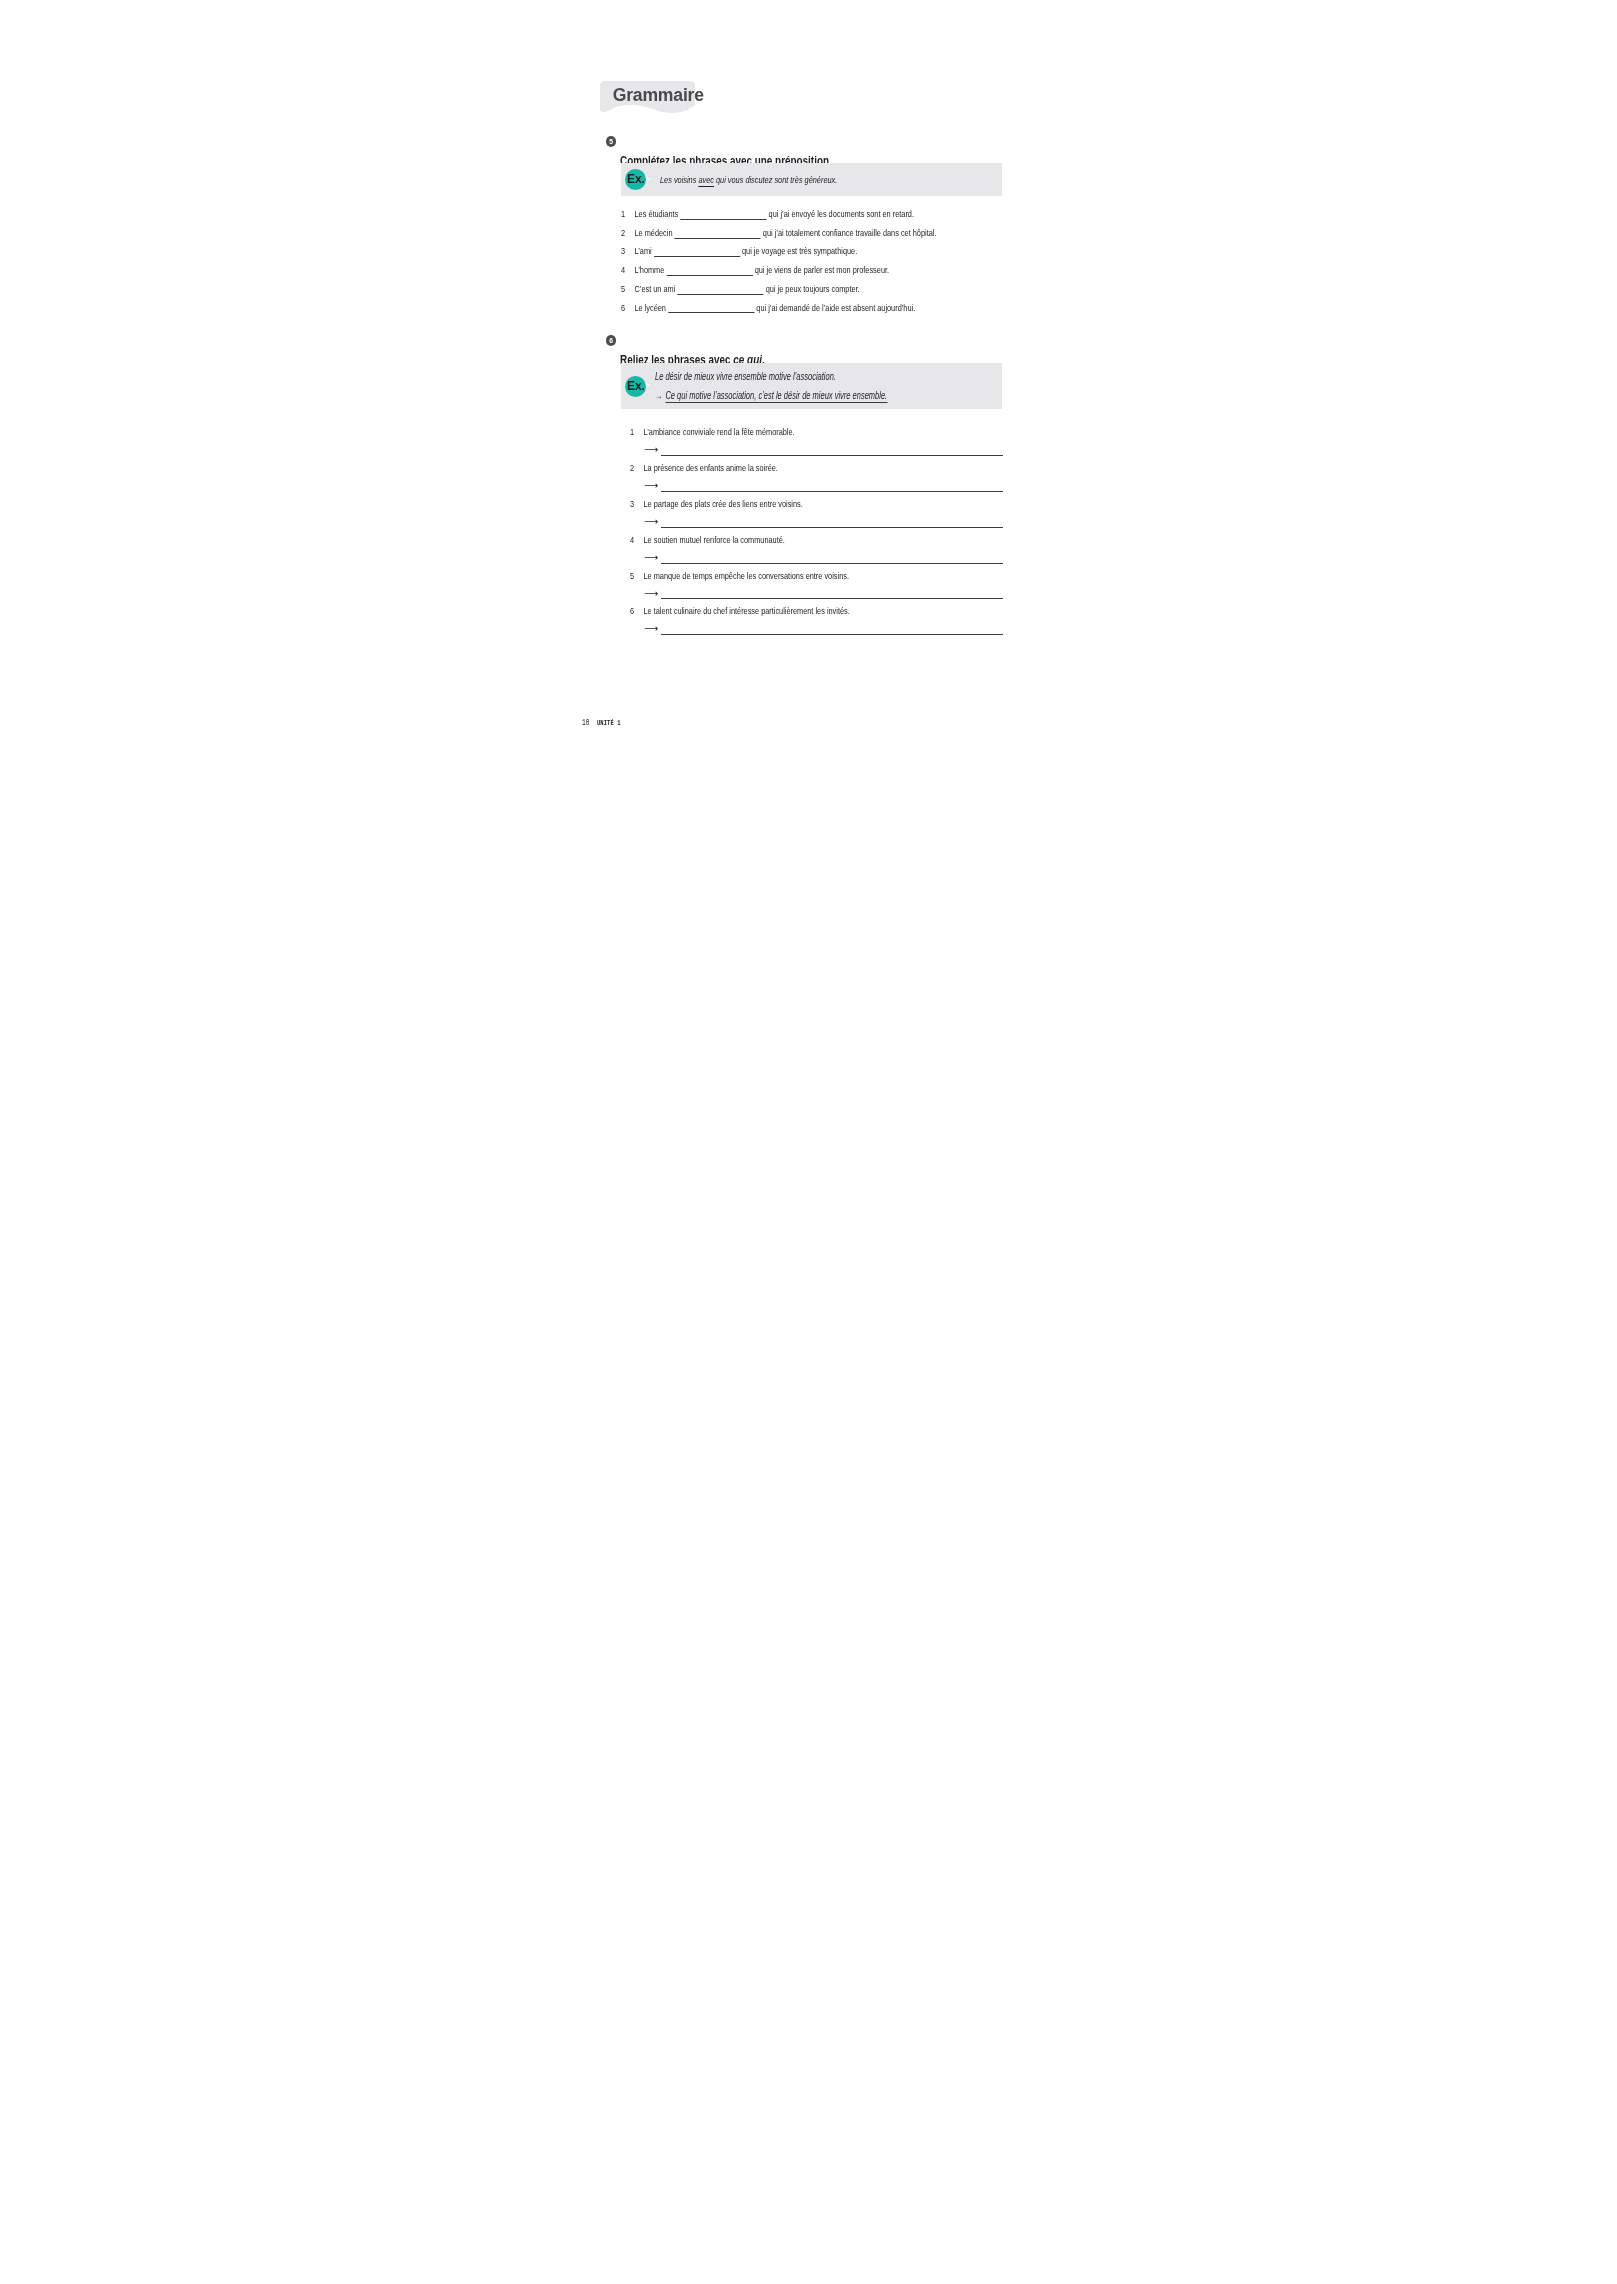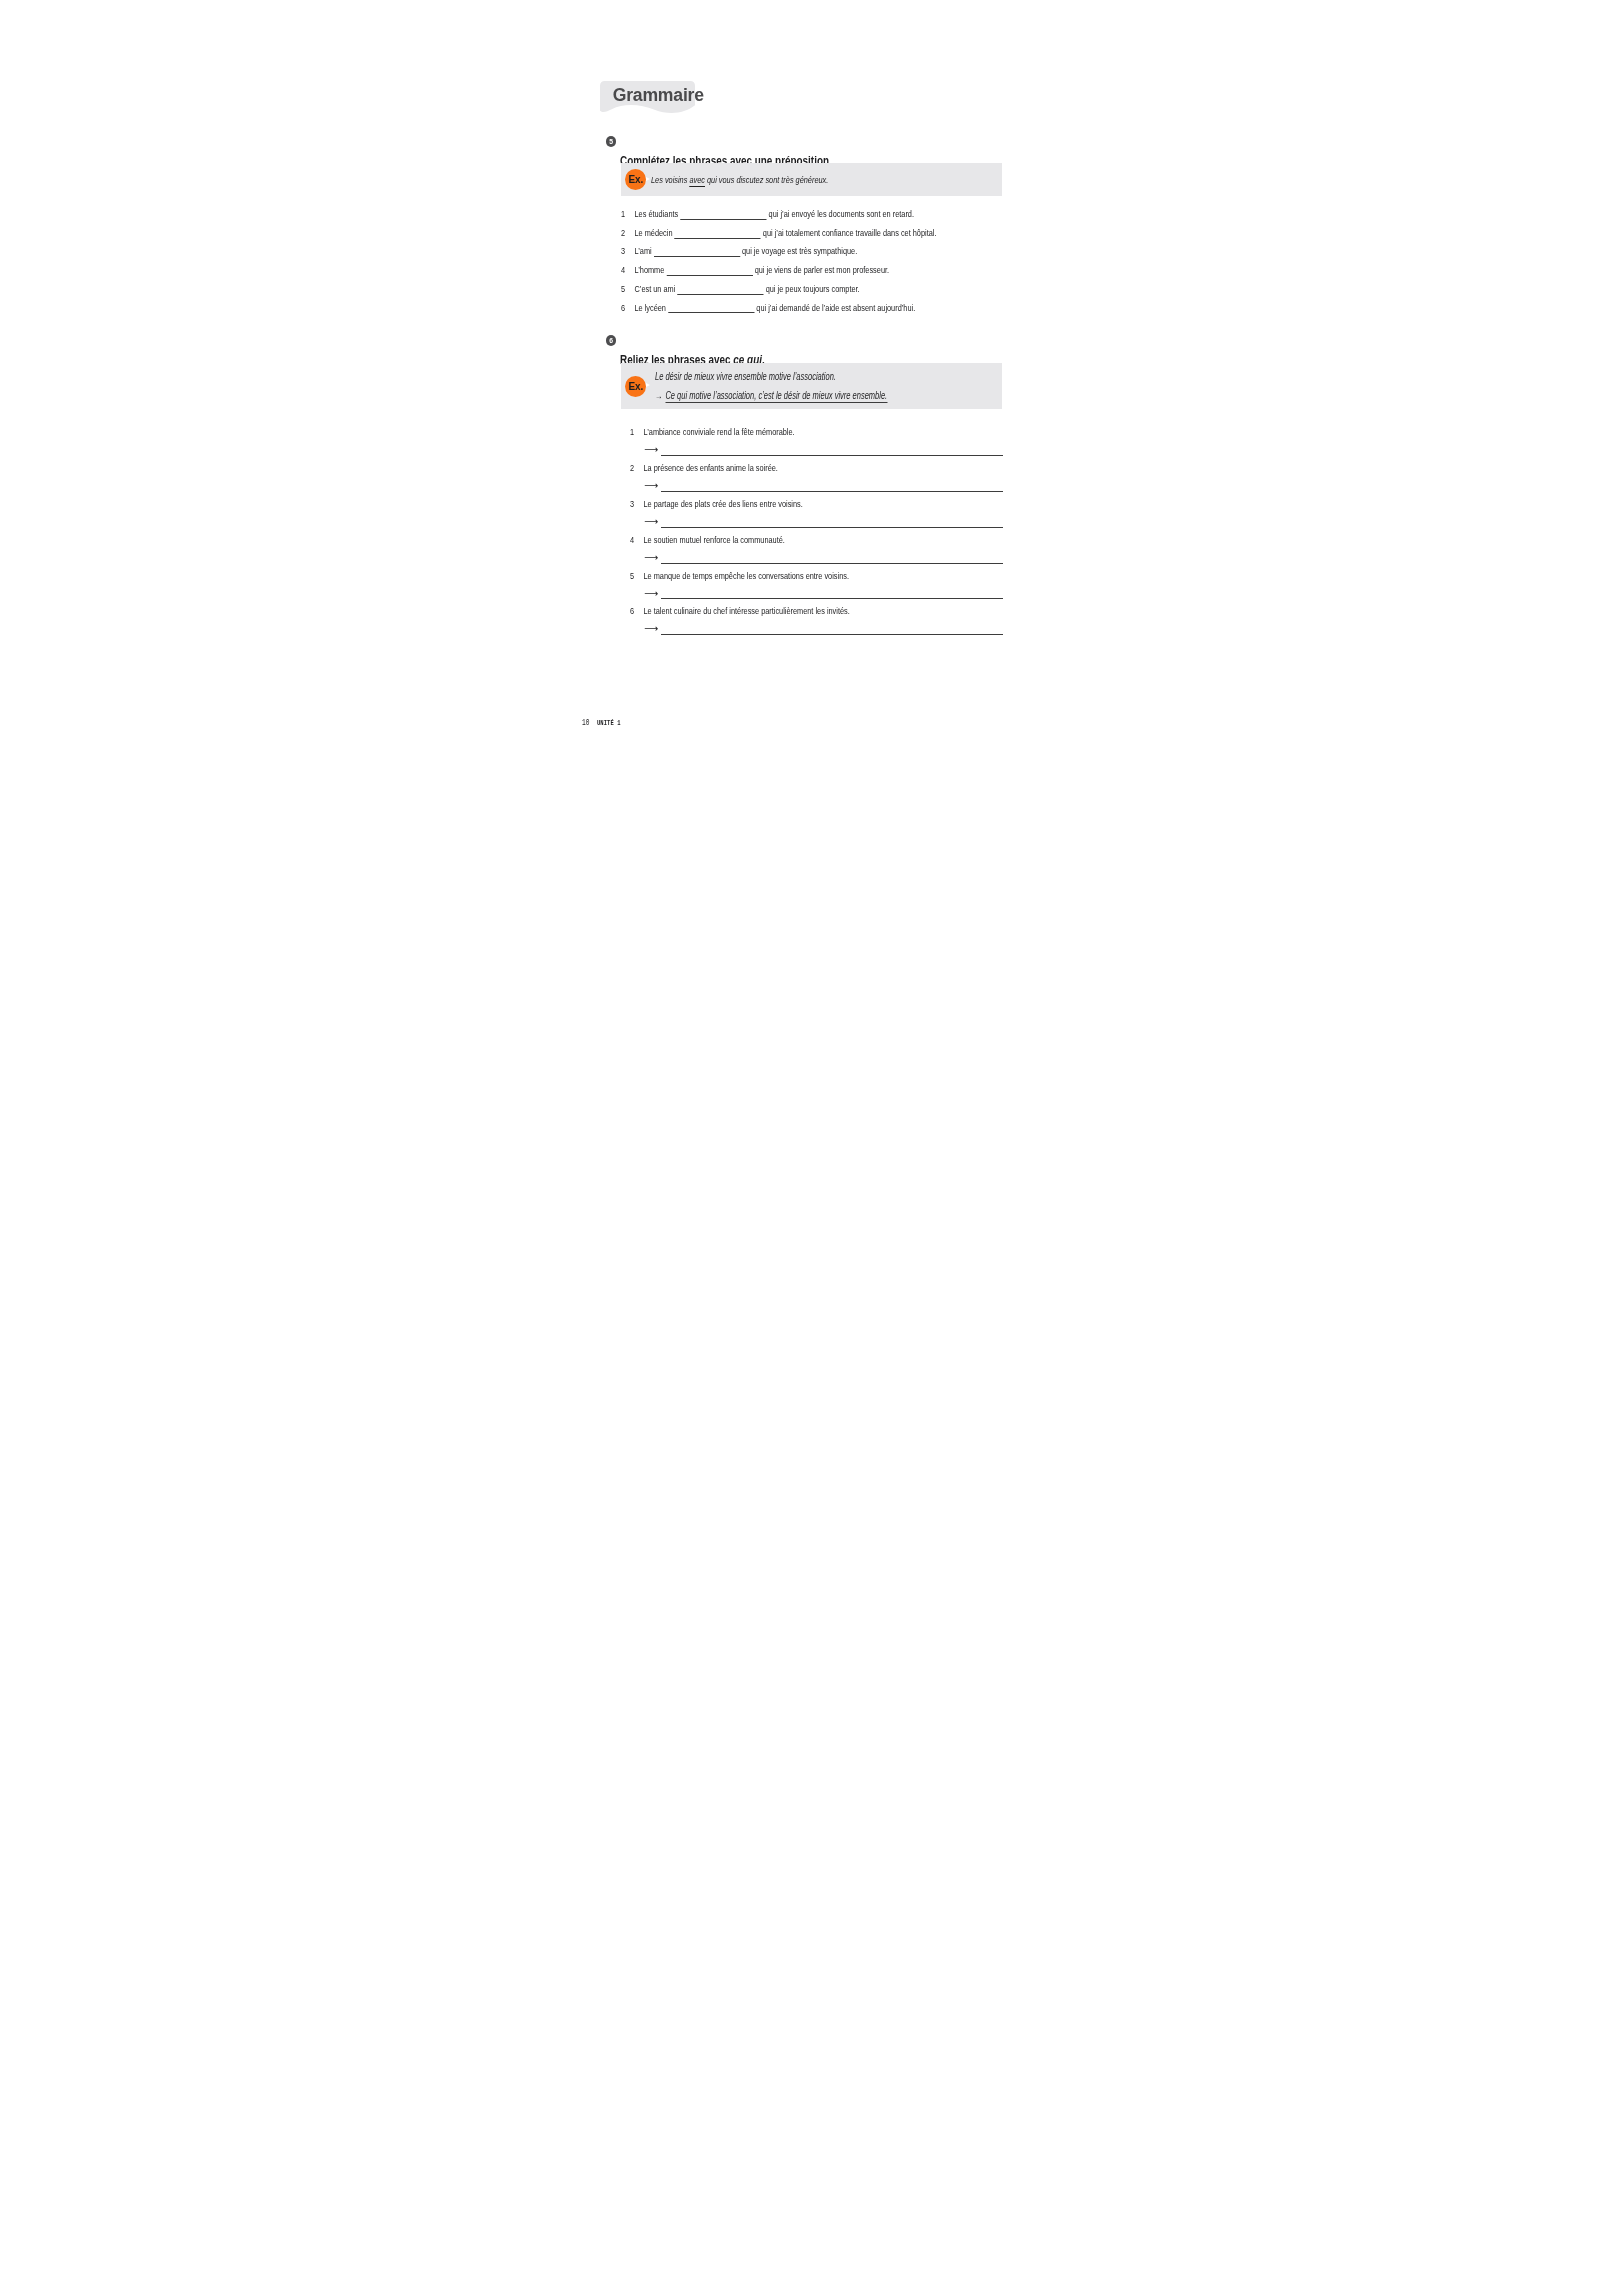--- a/index.html
+++ b/index.html
@@ -31,27 +31,27 @@
   .h6{left:67px;top:335px;}
   .badge{flex:0 0 auto;width:10.3px;height:10.3px;border-radius:50%;background:var(--badge-gray);color:#fff;
          display:flex;align-items:center;justify-content:center;font-size:6.8px;font-weight:700;}
   .heading h2{font-size:12.7px;font-weight:700;line-height:10.8px;margin-left:3.4px;white-space:nowrap;margin-top:40px;}
   .heading h2 em{font-style:italic;}
 
   
   .ex-box{position:absolute;left:82px;width:381px;background:var(--box-gray);}
   .box1{top:163px;height:33px;display:flex;align-items:center;}
   .box2{top:363px;height:46px;}
-  .ex-bubble{position:absolute;width:21px;height:21px;border-radius:50%;background:#f97316;
-             display:flex;align-items:center;justify-content:center;font-size:10px;font-weight:700;}
+  .ex-bubble{position:absolute;width:21px;height:21px;border-radius:50%;background:#14b8a6;
+             display:flex;align-items:center;justify-content:center;font-size:12px;font-weight:700;}
   .box1 .ex-bubble{left:4.4px;top:5.9px;}
   .box2 .ex-bubble{left:4.4px;top:12.7px;}
   .ex-bubble::after{content:"";position:absolute;right:-3.4px;top:50%;margin-top:-2.9px;
                     border-left:4.4px solid #fff;border-top:2.9px solid transparent;border-bottom:2.9px solid transparent;}
-  .ex-text{padding-left:30px;font-size:9.8px;font-style:italic;}
+  .ex-text{padding-left:39px;font-size:9.8px;font-style:italic;}
   .uword{border-bottom:1px solid #222;padding-bottom:0.5px;}
   .b2lines{padding:8.3px 0 0 34px;font-size:10px;font-style:italic;}
   .b2line2{margin-top:7.3px;}
   .arrow2{font-style:normal;margin-right:3.9px;}
   .uline{border-bottom:0.7px solid var(--rule);padding-bottom:1.5px;}
 
   
   .x5-list{position:absolute;left:82px;top:205px;width:411px;}
   .x5-item{line-height:18.7px;white-space:nowrap;font-size:9.8px;}
   .num{display:inline-block;width:18px;}

